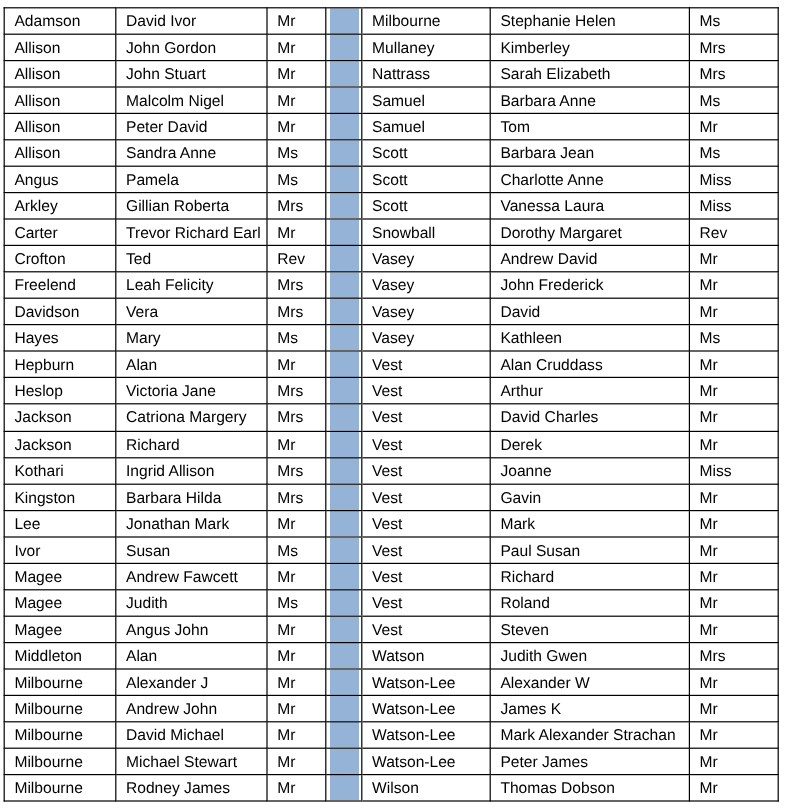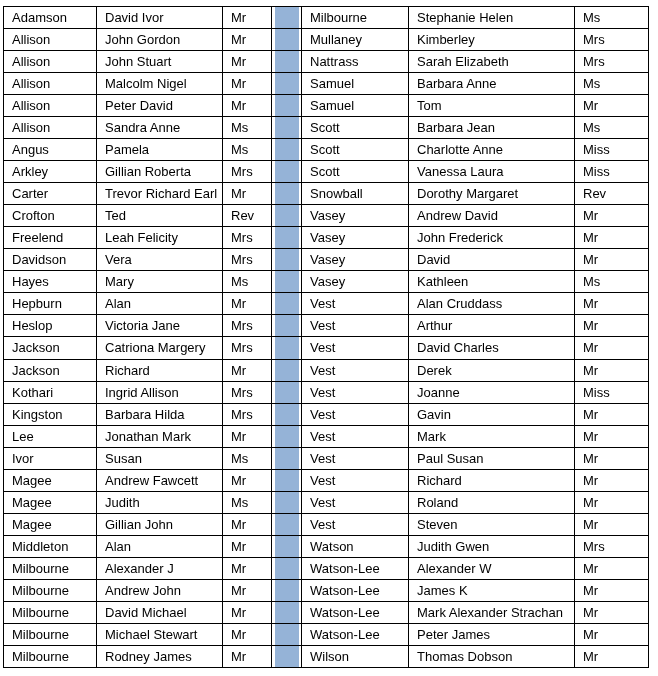--- a/index.html
+++ b/index.html
@@ -267,21 +267,21 @@
           <td>Magee</td>
           <td>Judith</td>
           <td>Ms</td>
           <td class="spacer" style="background-color: rgb(149, 179, 215);"></td>
           <td>Vest</td>
           <td>Roland</td>
           <td>Mr</td>
         </tr>
         <tr>
           <td>Magee</td>
-          <td>Gillian John</td>
+          <td>Angus John</td>
           <td>Mr</td>
           <td class="spacer" style="background-color: rgb(149, 179, 215);"></td>
           <td>Vest</td>
           <td>Steven</td>
           <td>Mr</td>
         </tr>
         <tr>
           <td>Middleton</td>
           <td>Alan</td>
           <td>Mr</td>

